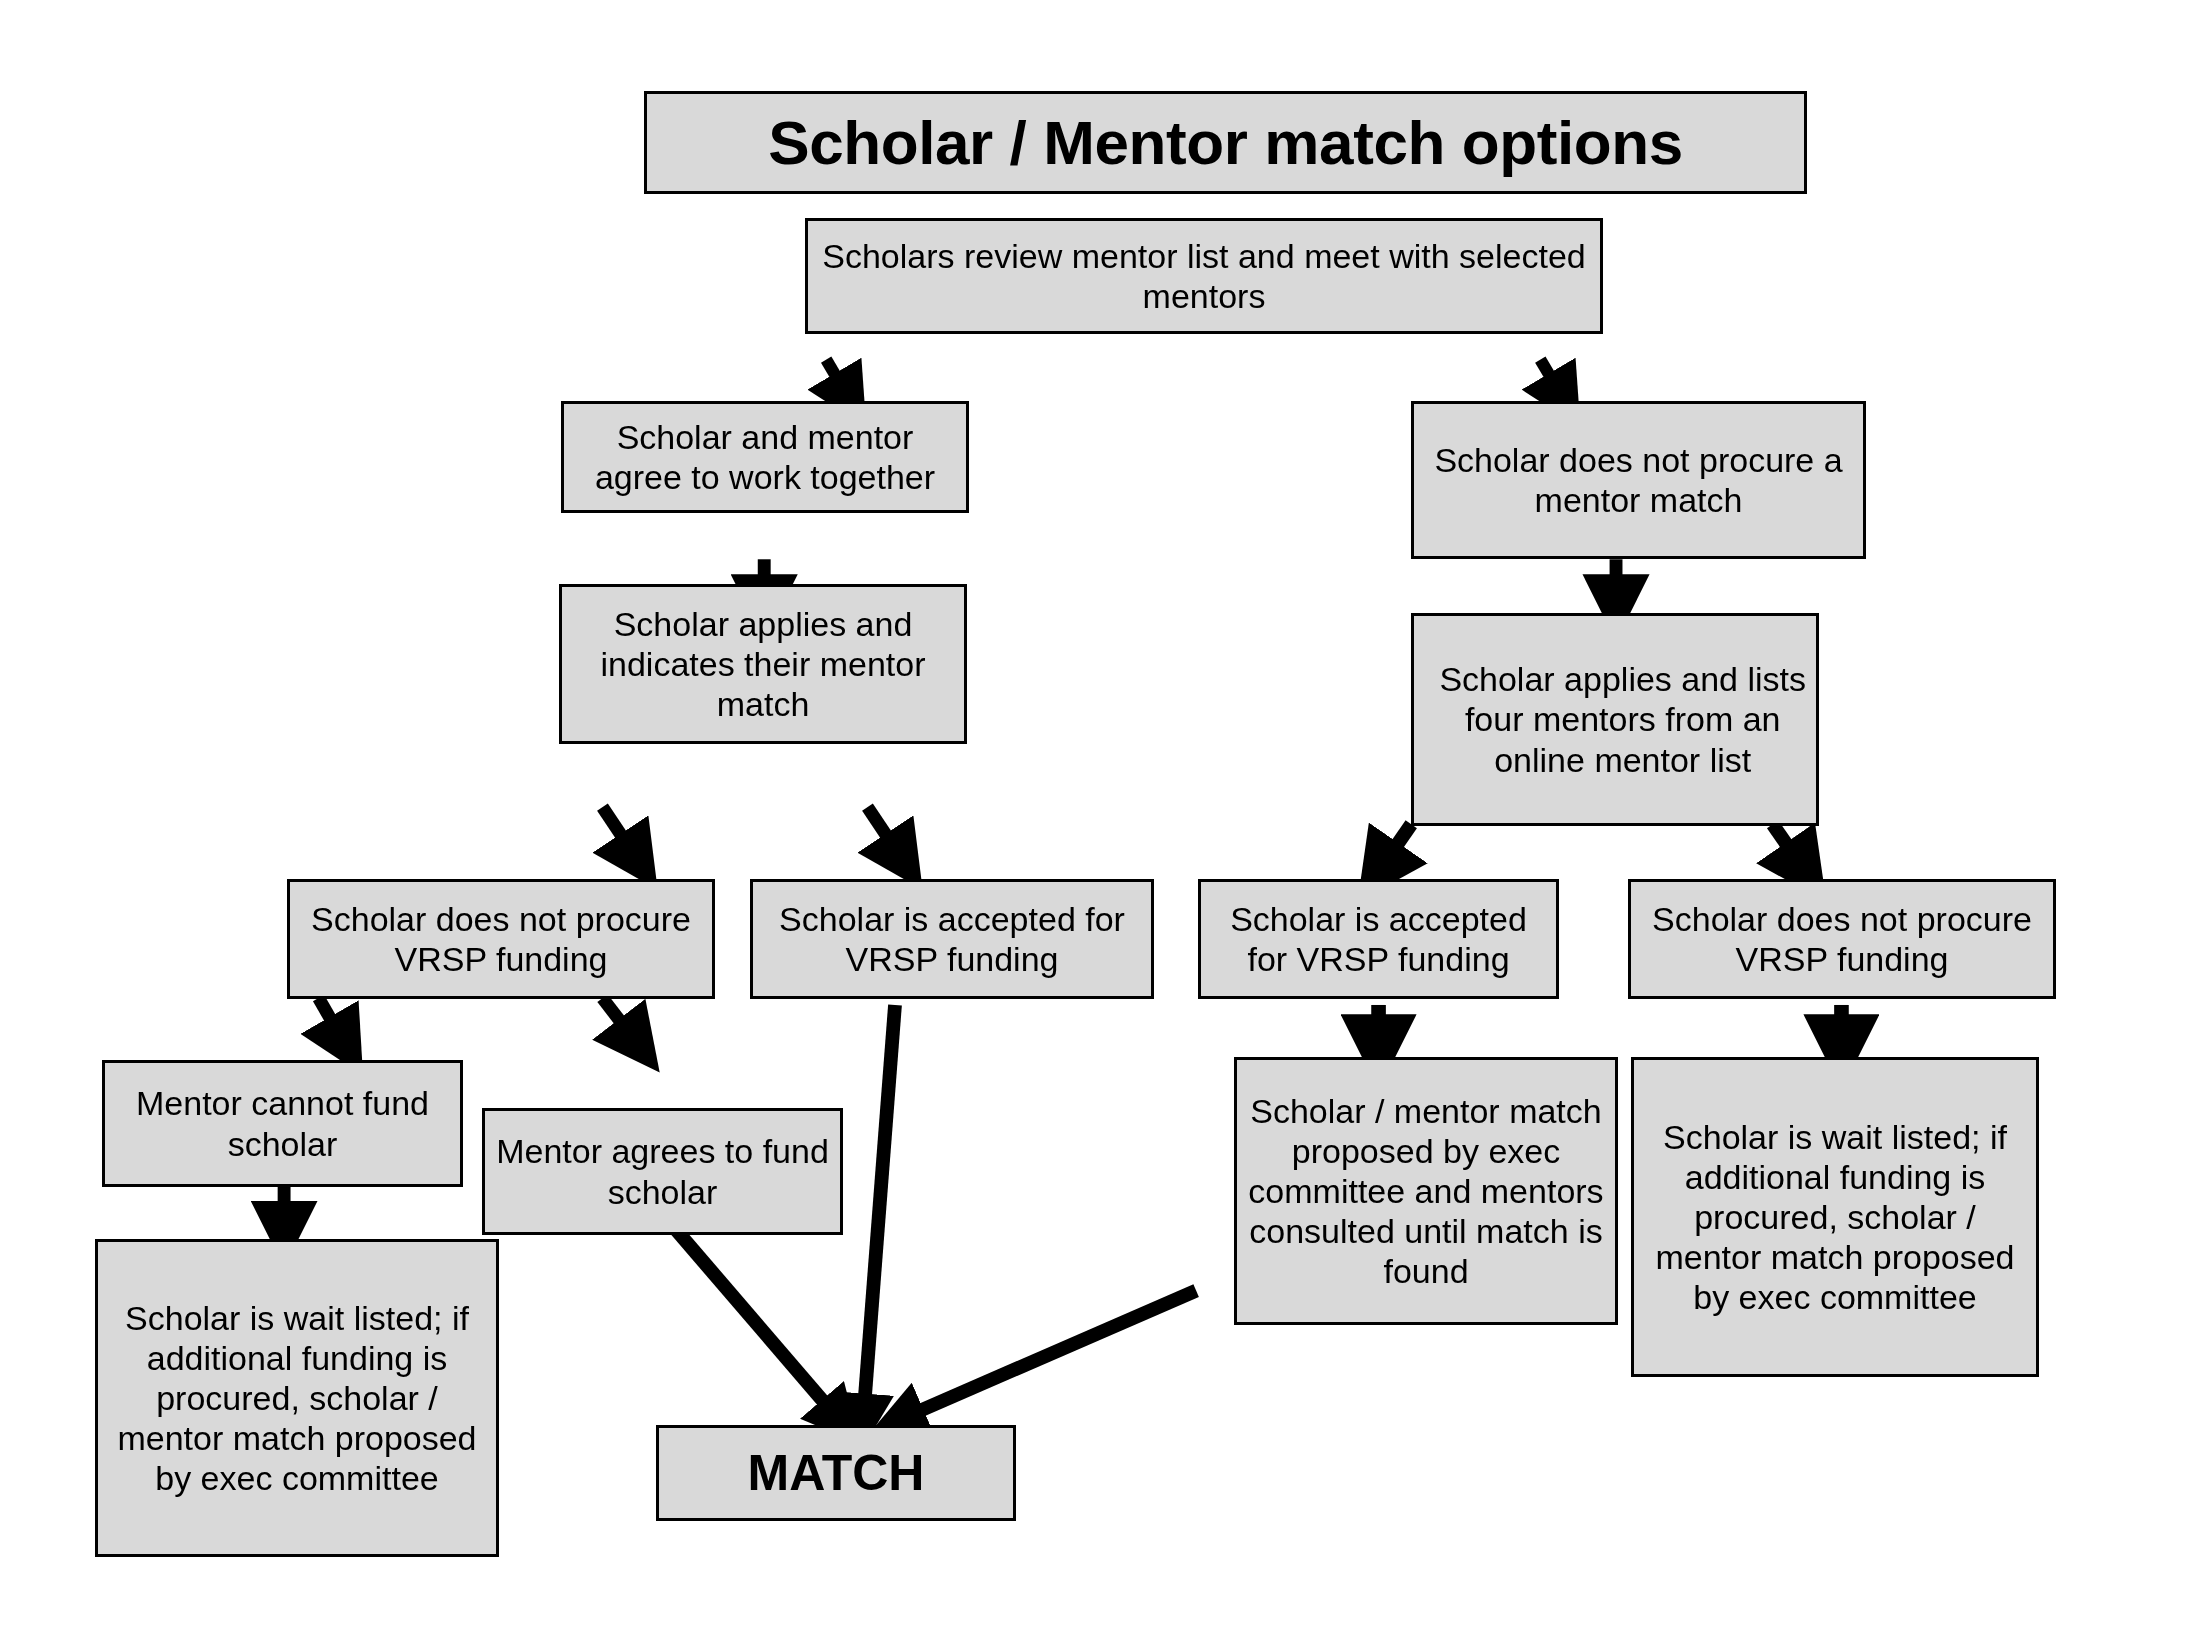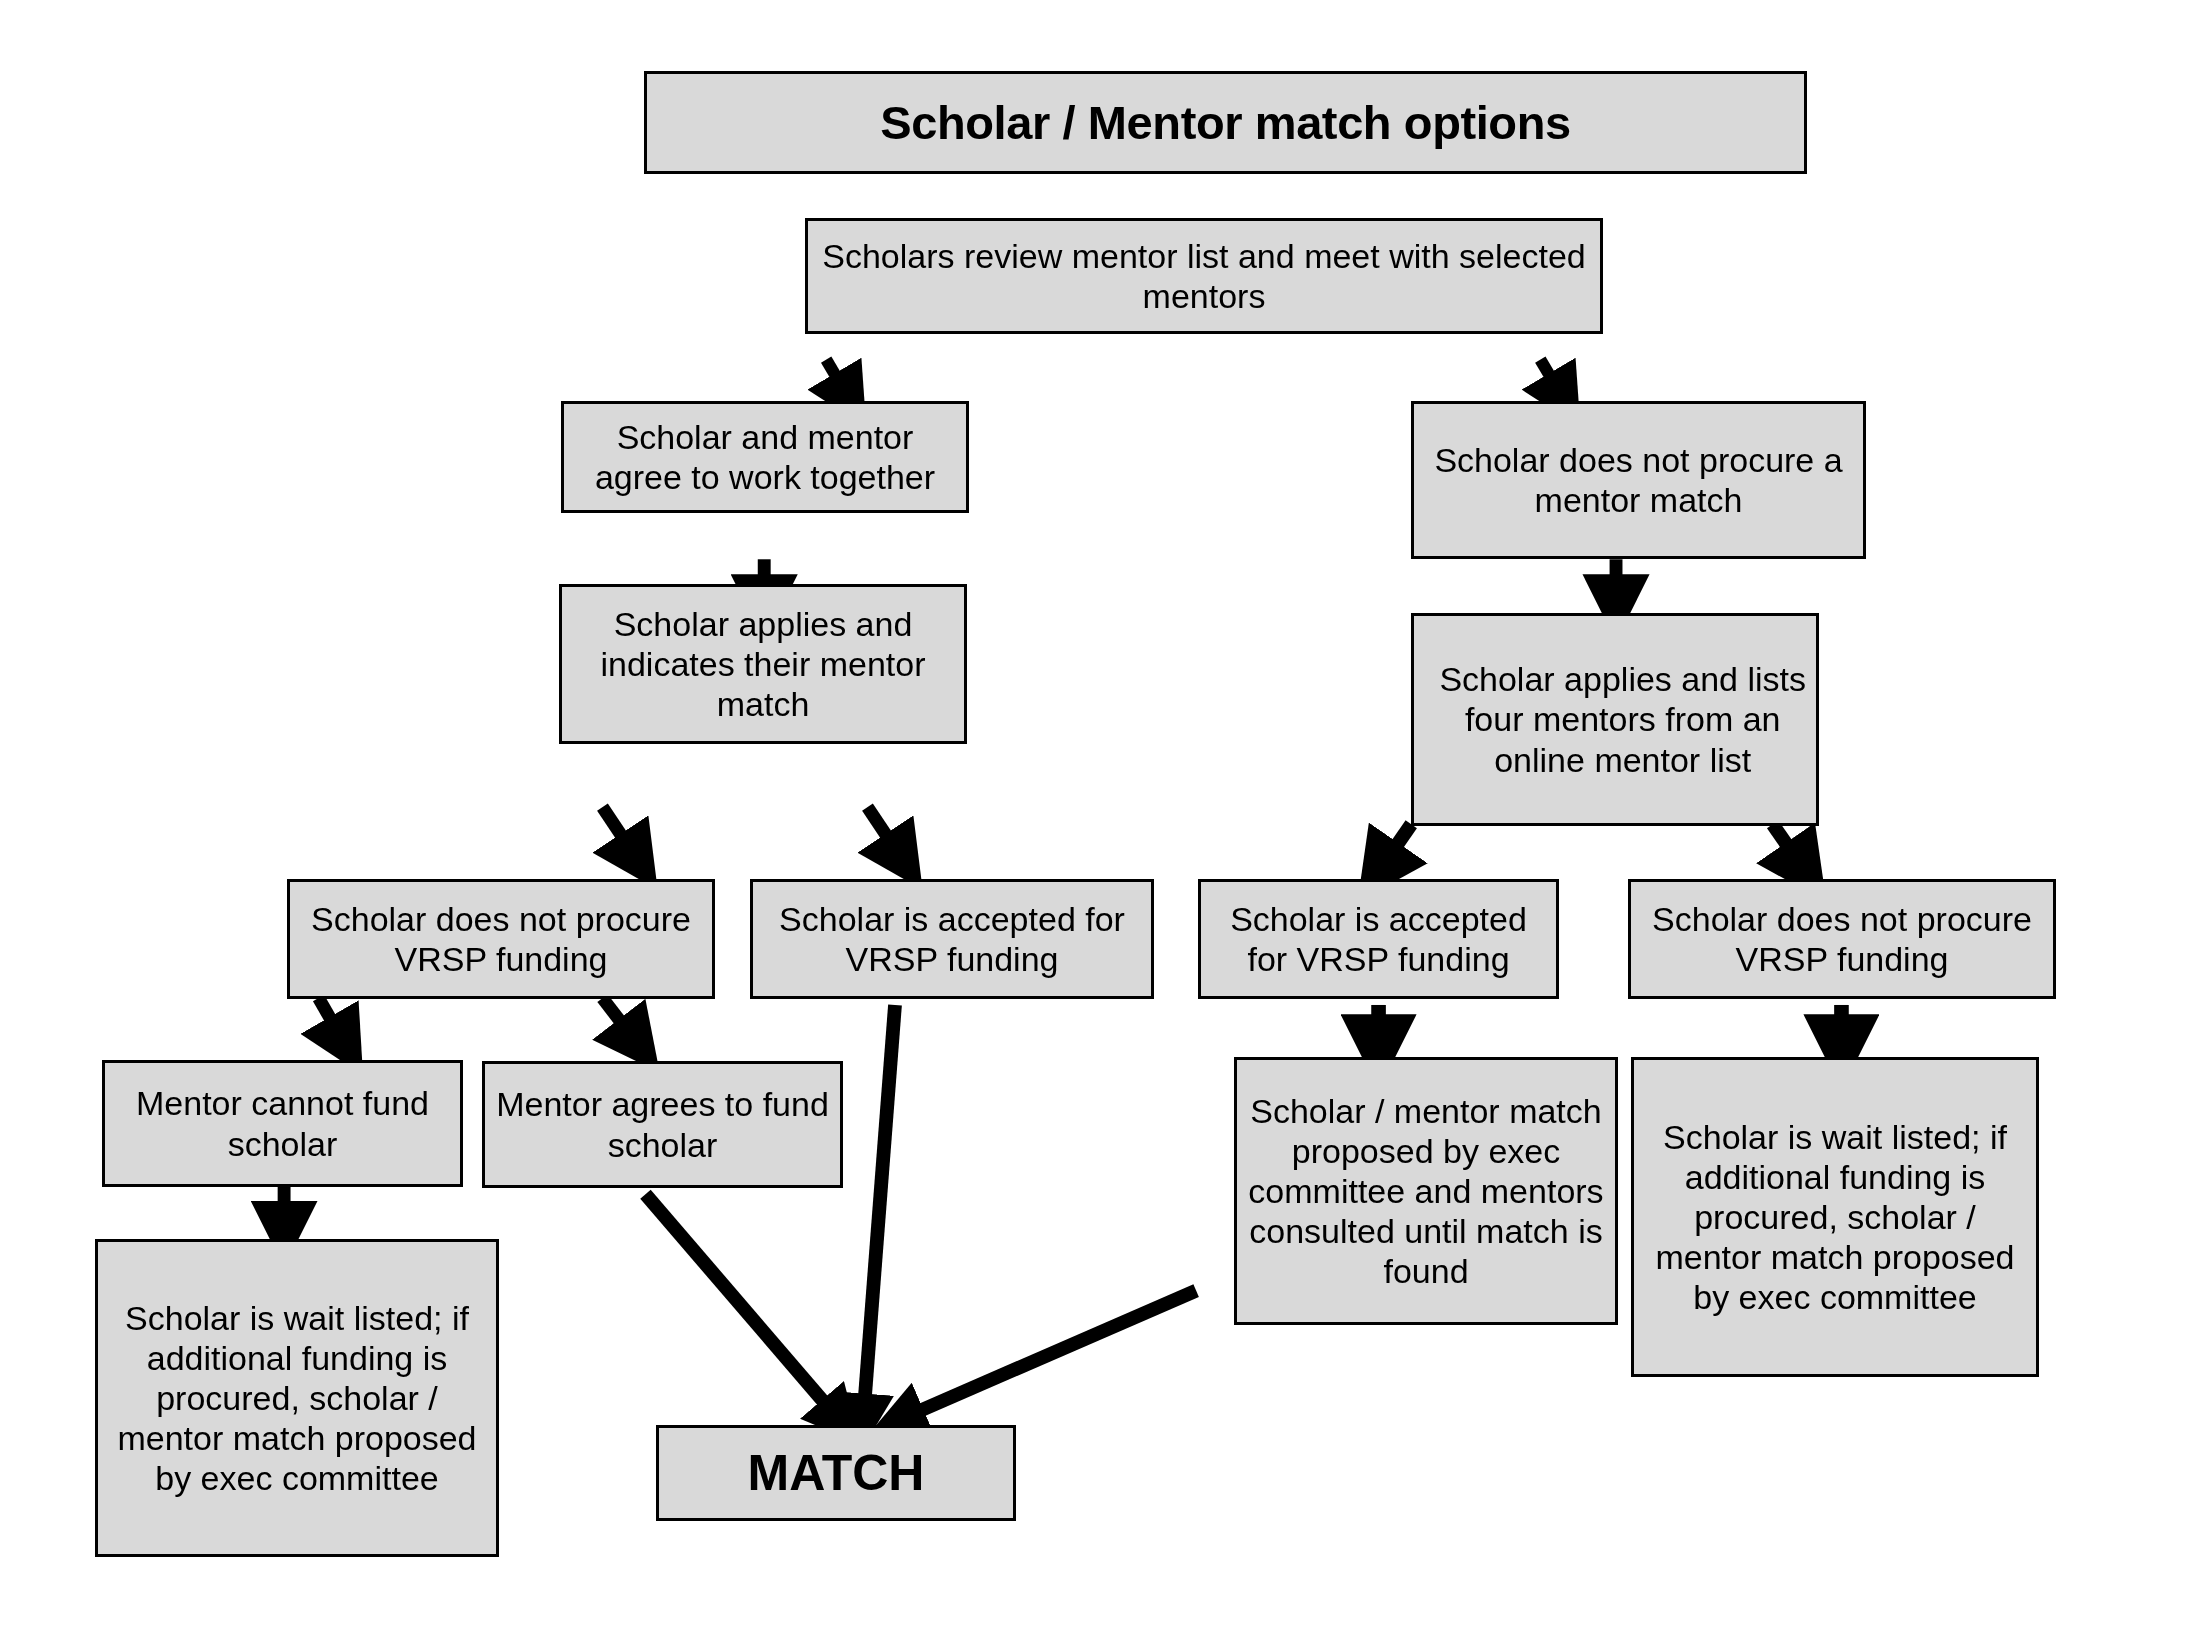--- a/index.html
+++ b/index.html
@@ -23,23 +23,24 @@
     display: flex;
     align-items: center;
     justify-content: center;
     text-align: center;
     color: #000000;
     line-height: 1.18;
     padding: 3.4px 8.6px;
     white-space: pre-line;
   }
   .node.title {
-    font-size: 47px;
+    font-size: 62px;
     font-weight: bold;
     letter-spacing: -0.4px;
+    margin-top: 20px;
   }
   .node.terminal {
     font-size: 50px;
     font-weight: bold;
     letter-spacing: 0px;
   }
   .node.proc {
     font-size: 34px;
     font-weight: normal;
   }
@@ -115,21 +116,21 @@
   <div class="node proc" style="left:287px; top:879px; width:428px; height:120px;">Scholar does not procure VRSP funding</div>
 
   <div class="node proc" style="left:750px; top:879px; width:404px; height:120px;">Scholar is accepted for VRSP funding</div>
 
   <div class="node proc" style="left:1198px; top:879px; width:361px; height:120px;">Scholar is accepted for VRSP funding</div>
 
   <div class="node proc" style="left:1628px; top:879px; width:428px; height:120px;">Scholar does not procure VRSP funding</div>
 
   <div class="node proc" style="left:102px; top:1060px; width:361px; height:127px;">Mentor cannot fund scholar</div>
 
-  <div class="node proc" style="left:482px; top:1061px; width:361px; height:127px;">Mentor agrees to fund scholar</div>
+  <div class="node proc" style="left:482px; top:1108px; width:361px; height:127px;">Mentor agrees to fund scholar</div>
 
   <div class="node proc" style="left:1194px; top:1057px; width:384px; height:268px;margin-left:40px;">Scholar / mentor match proposed by exec committee and mentors consulted until match is found</div>
 
   <div class="node proc" style="left:1631px; top:1057px; width:408px; height:320px;">Scholar is wait listed; if additional funding is procured, scholar / mentor match proposed by exec committee</div>
 
   <div class="node proc" style="left:95px; top:1239px; width:404px; height:318px;">Scholar is wait listed; if additional funding is procured, scholar / mentor match proposed by exec committee</div>
 
   <div class="node terminal" style="left:656px; top:1425px; width:360px; height:96px;">MATCH</div>
 
 </div>

